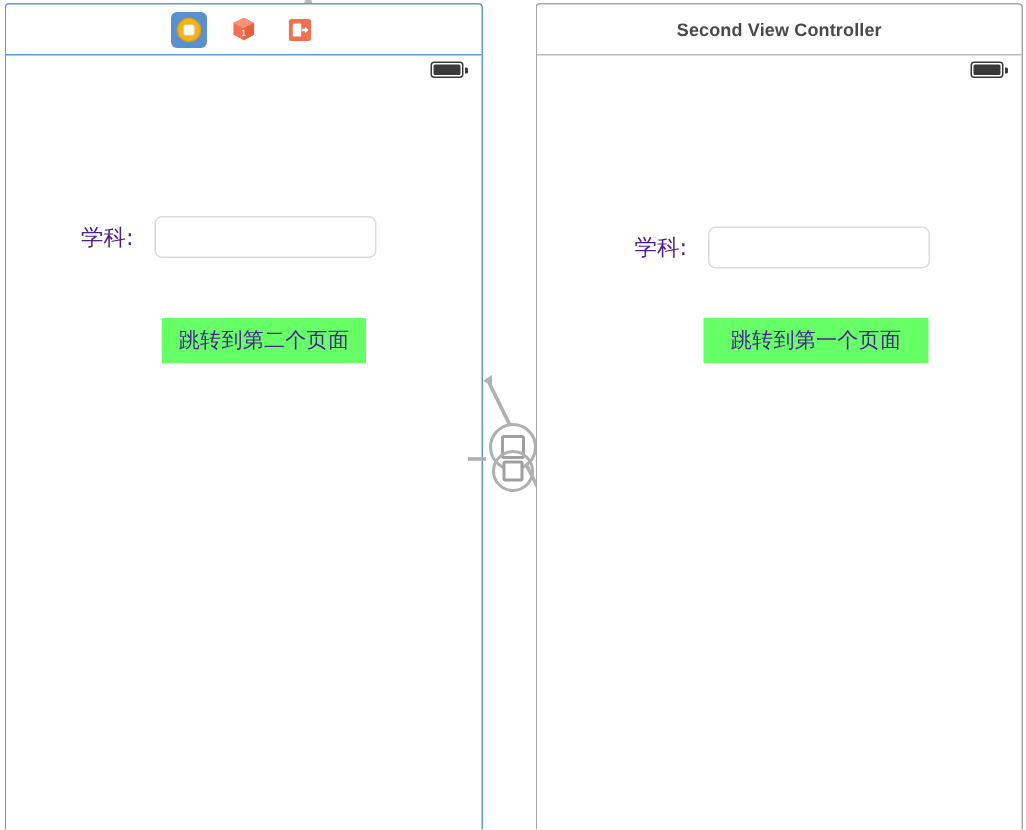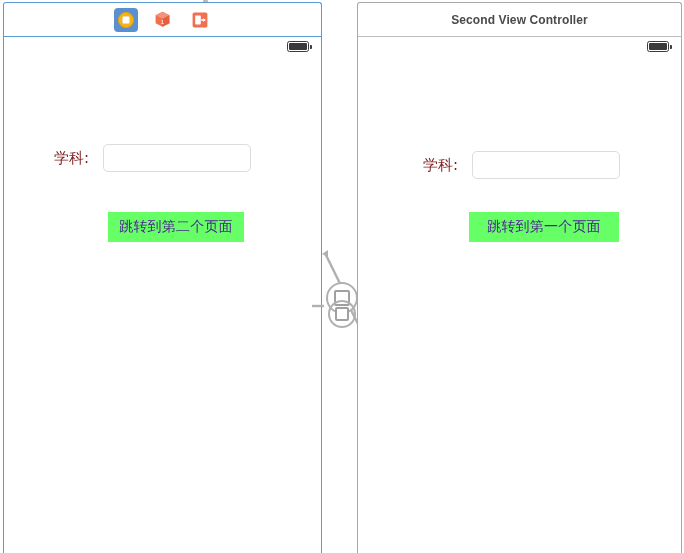--- a/index.html
+++ b/index.html
@@ -146,21 +146,21 @@
   .form-row {
     position: absolute;
     display: flex;
     align-items: center;
   }
   #scene-first .form-row  { left: 50px;  top: 87px; }
   #scene-second .form-row { left: 65px;  top: 94px; }
 
   .field-label {
     font-size: 15px;
-    color: #7f1d1d;
+    color: #4c1d95;
     font-family: "DejaVu Sans", "Liberation Sans", sans-serif;
     white-space: nowrap;
     margin-right: 14px;
   }
 
   .text-field {
     width: 148px;
     height: 28px;
     border: 1px solid #dcdcdc;
     border-radius: 5px;

